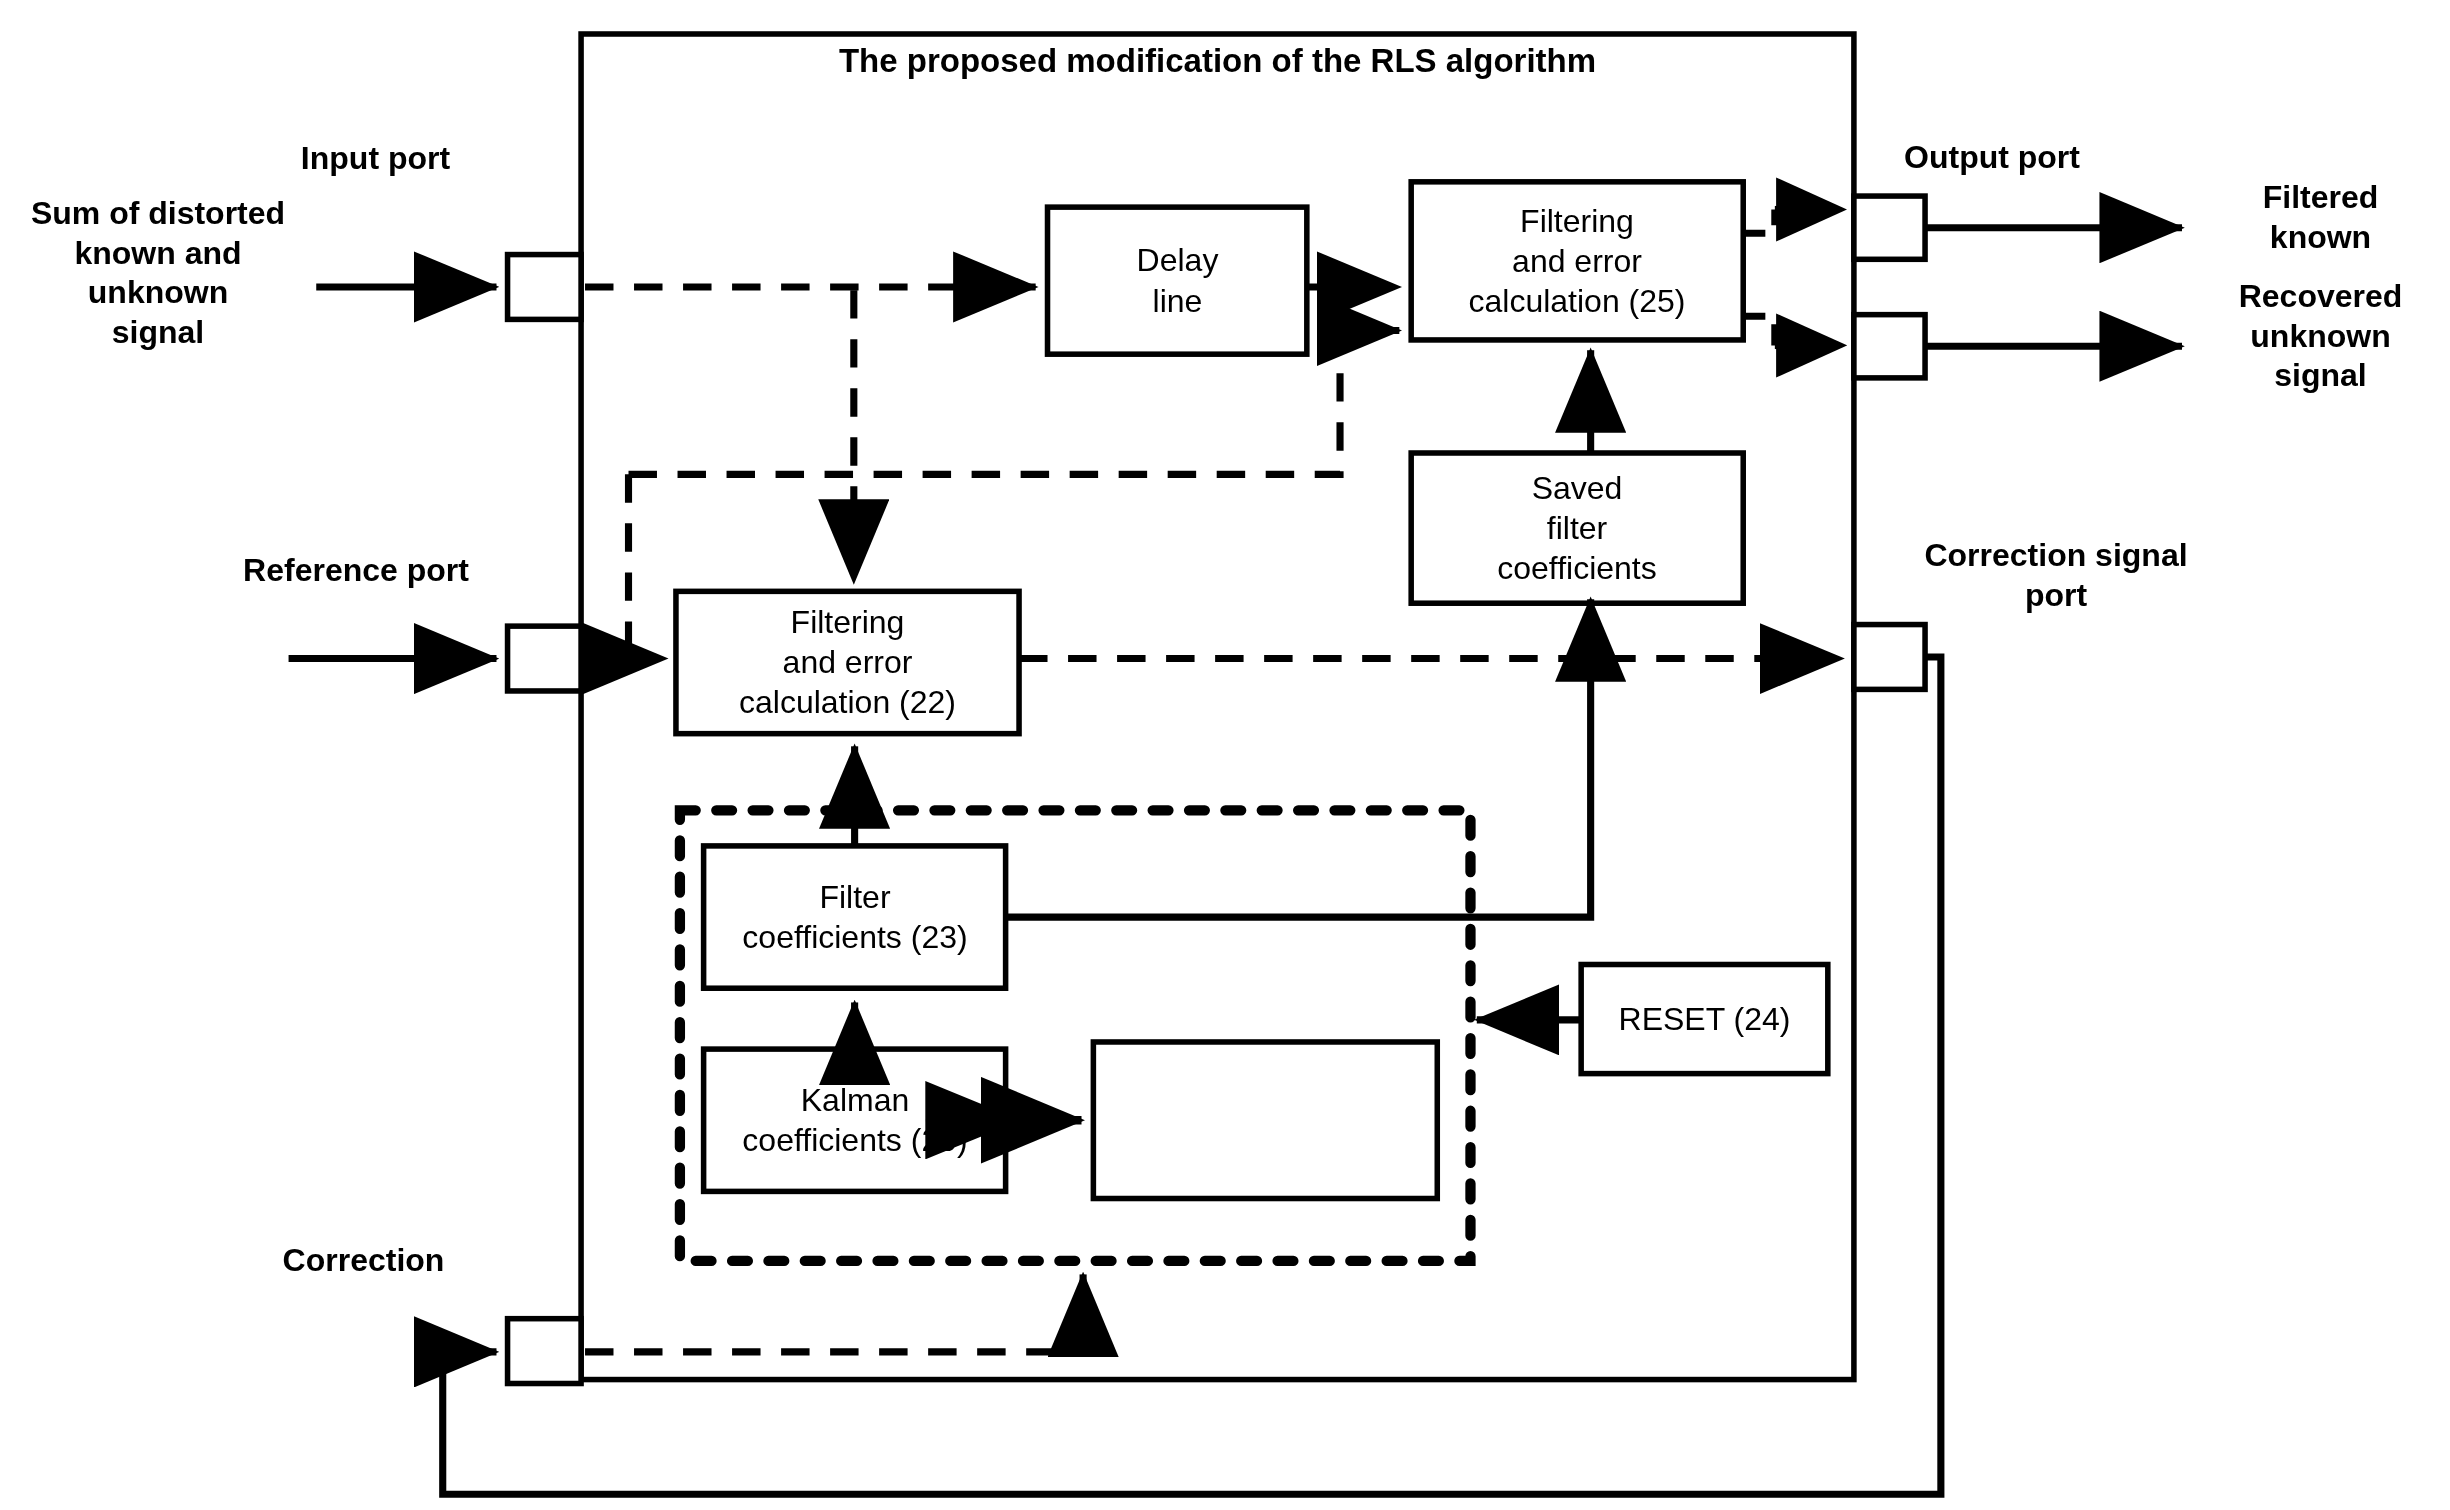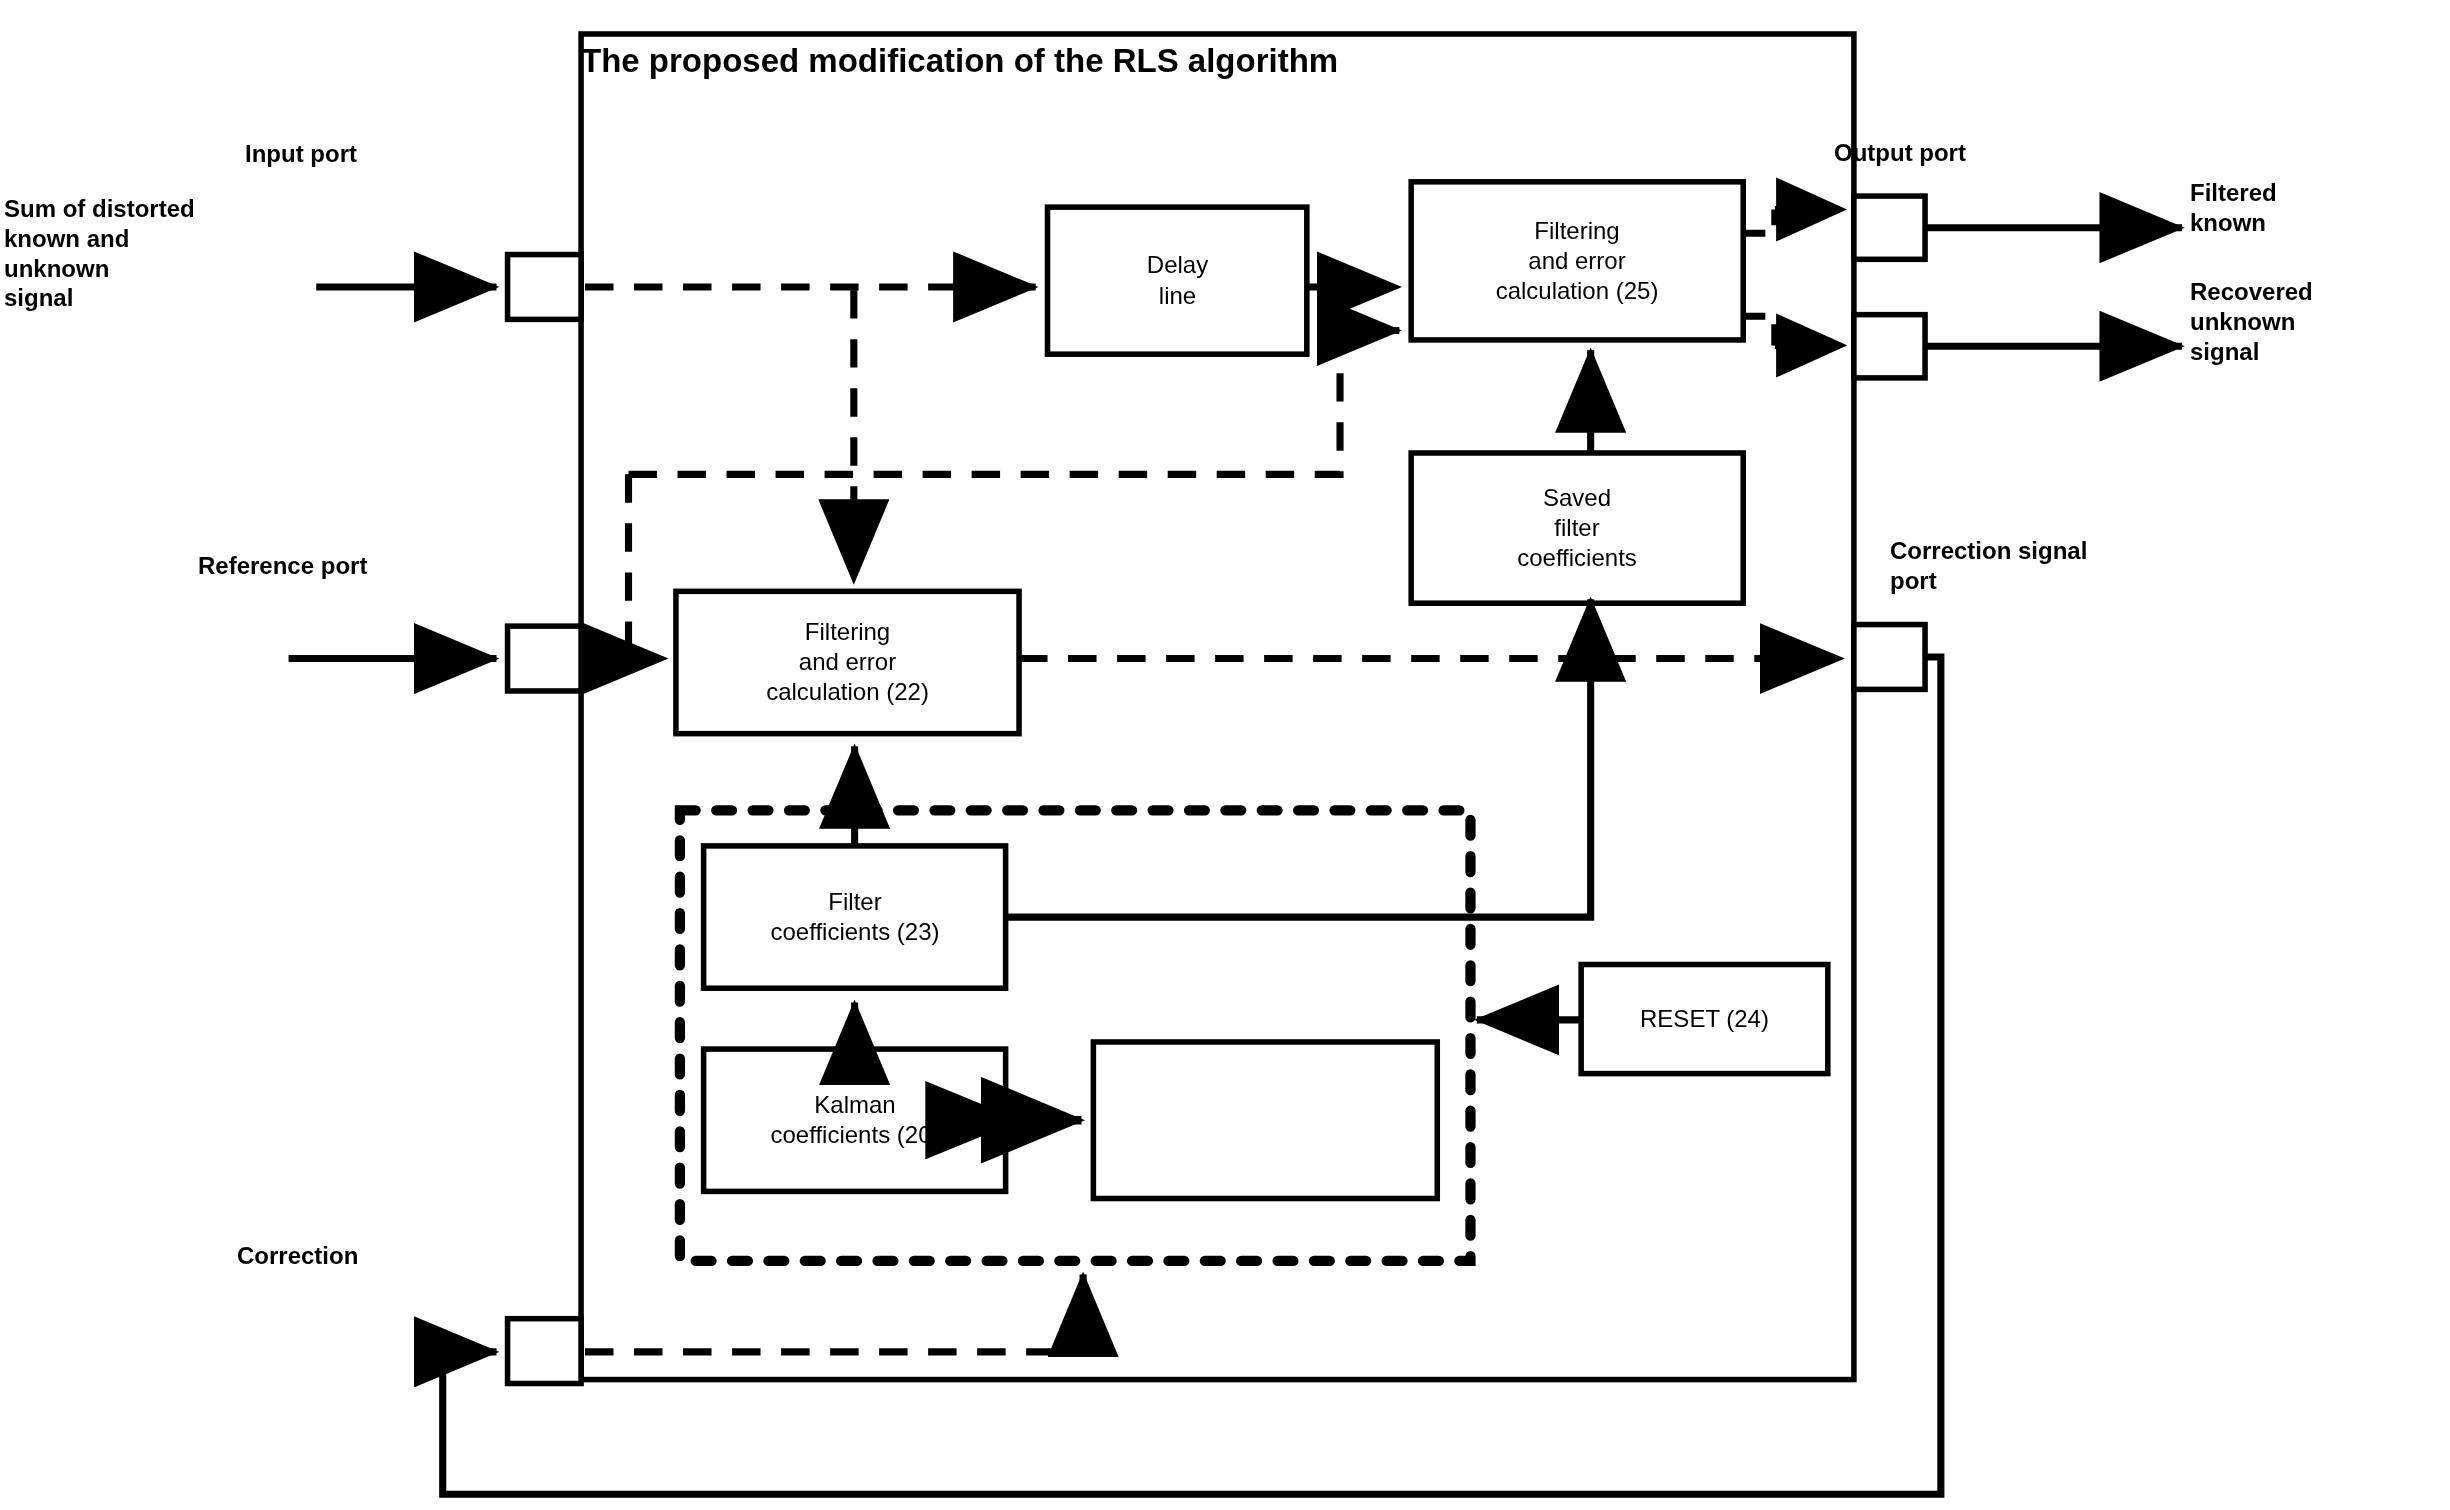--- a/index.html
+++ b/index.html
@@ -1,23 +1,23 @@
 <!DOCTYPE html>
 <html style="font-size:12.6px"><head>
 <meta charset="utf-8">
 <style>
   html,body{margin:0;padding:0;background:#ffffff;}
   body{width:2450px;height:1510px;font-family:"Liberation Sans",sans-serif;}
   #stage{position:relative;width:2450px;height:1510px;overflow:hidden;background:#fff;}
   svg#diagram{position:absolute;left:0;top:0;width:2450px;height:1510px;}
-  .lbl{position:absolute;font-weight:bold;color:#000;line-height:1.24;white-space:pre-line;}
+  .lbl{position:absolute;font-weight:bold;color:#000;text-align:center;line-height:1.24;white-space:pre-line;}
   .boxlabel{position:absolute;font-weight:normal;color:#000;text-align:center;line-height:1.26;
             display:flex;align-items:center;justify-content:center;white-space:pre-line;}
   .t42{font-size:33px;}
-  .t40{font-size:24px;}
+  .t40{font-size:32px;}
 </style>
 </head>
 <body>
 
 <div id="stage">
 
   <svg id="diagram" viewBox="0 0 3099 1910">
     <defs>
       <marker id="ah" markerWidth="11" markerHeight="9" refX="10.6" refY="4.5" orient="auto" markerUnits="strokeWidth">
         <path d="M0,0 L11,4.5 L0,9 z" fill="#000"></path>

